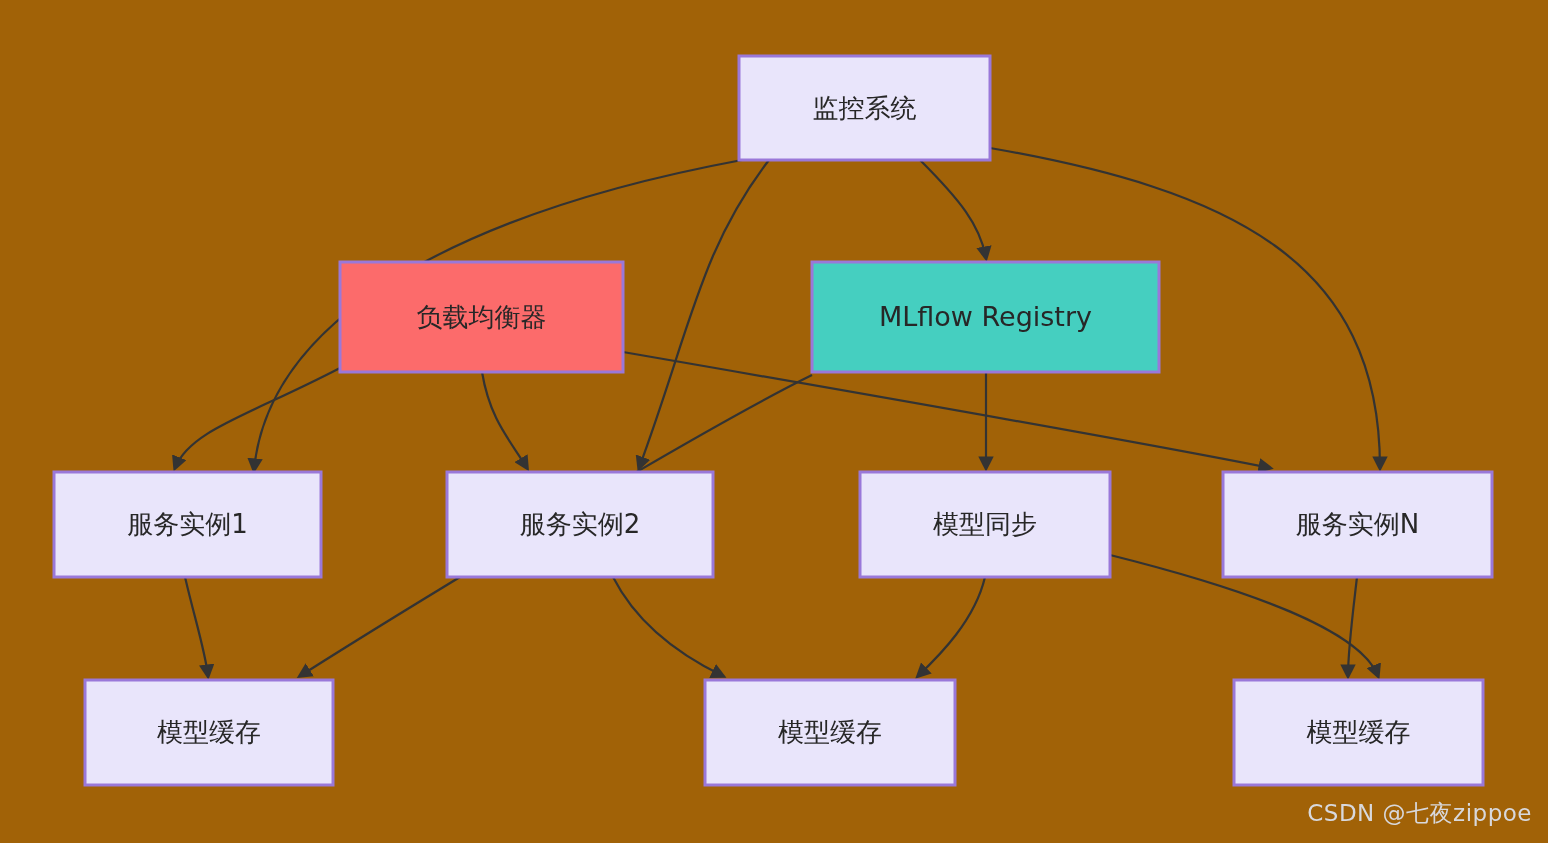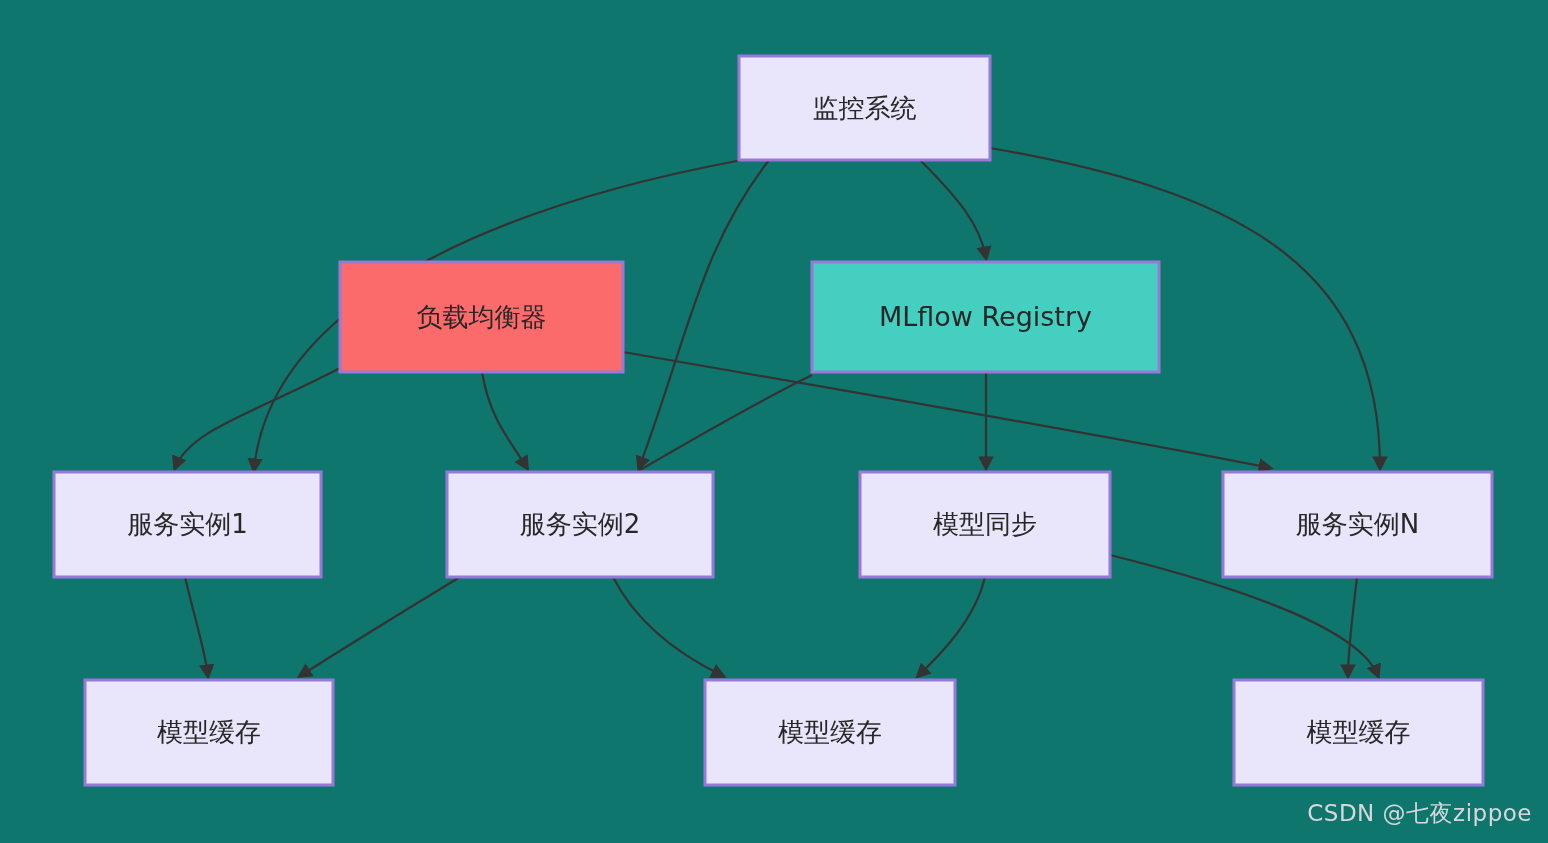--- a/index.html
+++ b/index.html
@@ -51,21 +51,21 @@
     color: #d8d8dc;
     letter-spacing: 0.5px;
     user-select: none;
     white-space: nowrap;
     margin-left: 9px;
   }
 </style>
 </head>
 <body>
 
-<div id="canvas" style="background: #0f766e;">
+<div id="canvas" style="background: #a16207;">
 
   <svg id="flow" viewBox="0 0 1548 843">
     <defs>
       <marker id="arrow" viewBox="0 0 12 12" refX="9" refY="6" markerWidth="7" markerHeight="7" orient="auto-start-reverse">
         <path d="M 0 0 L 12 6 L 0 12 z" fill="#333333"></path>
       </marker>
     </defs>
     <g id="edge-layer">
         <path class="edge-path" d="M 742,160 C 500,205 270,300 254,470" stroke="#333333" marker-end="url(#arrow)"></path>
         <path class="edge-path" d="M 769,160 C 700,250 690,330 639,468" stroke="#333333" marker-end="url(#arrow)"></path>

